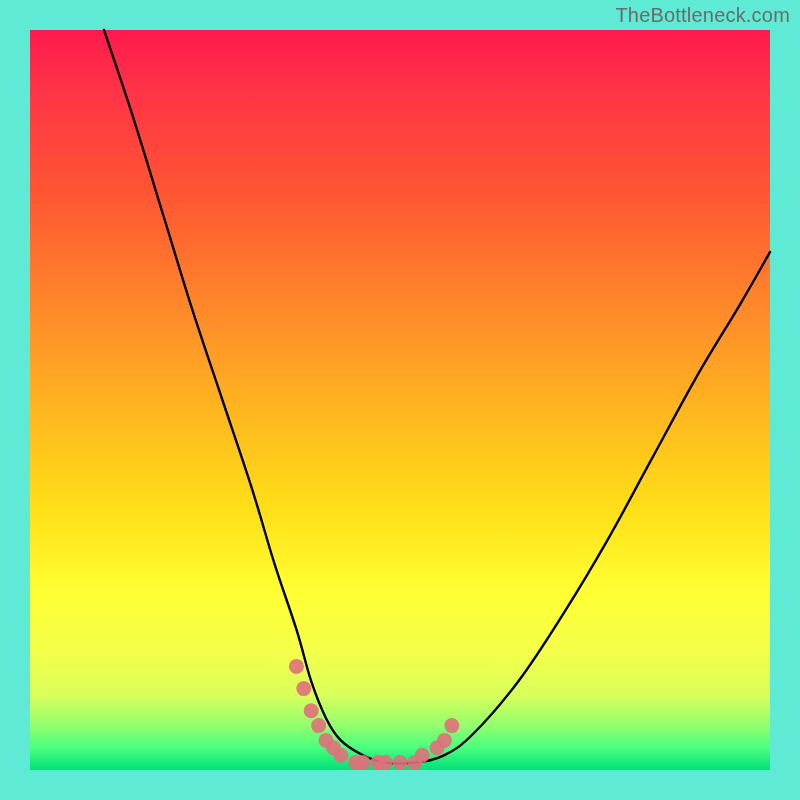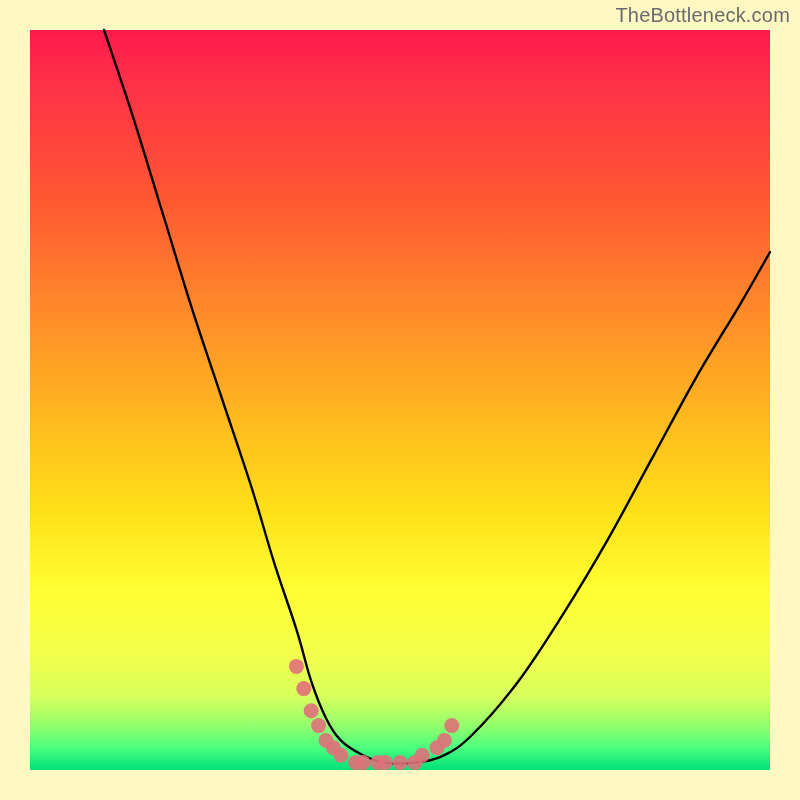--- a/index.html
+++ b/index.html
@@ -8,21 +8,21 @@
     width: 800px;
     height: 800px;
     overflow: hidden;
     background: #000;
     font-family: Arial, Helvetica, sans-serif;
   }
   .frame {
     position: relative;
     width: 800px;
     height: 800px;
-    background: #fef9c3;
+    background: #5eead4;
   }
   .plot-area {
     position: absolute;
     left: 30px;
     top: 30px;
     width: 740px;
     height: 740px;
     
     background: linear-gradient(
       to bottom,

